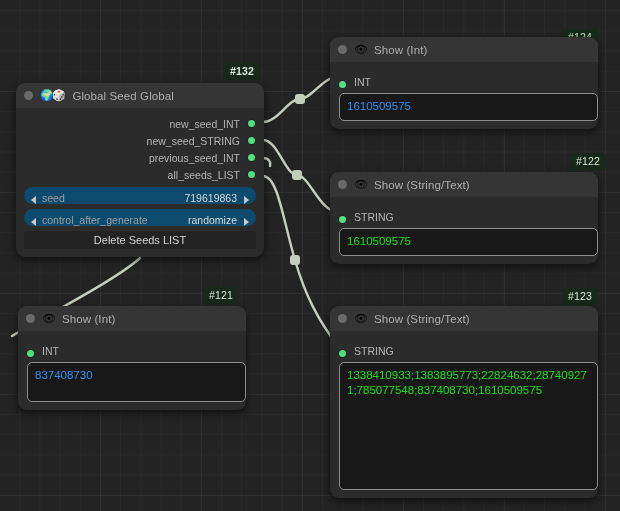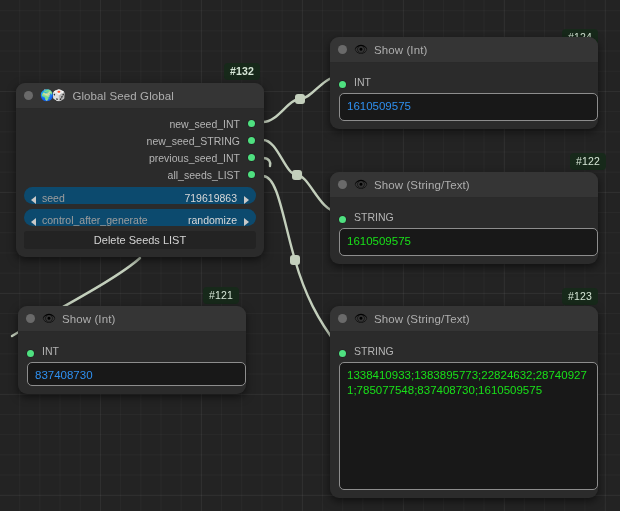--- a/index.html
+++ b/index.html
@@ -231,17 +231,17 @@
     <div class="node-header">
       <span class="dot-collapse"></span>
       <span class="title-emoji">👁</span>
       <span class="node-title">Show (Int)</span>
     </div>
     <div class="node-body">
       <div class="port-in">
         <span class="pdot"></span>
         <span class="plabel">INT</span>
       </div>
-      <div class="valuebox v-int" style="height:24px;">837408730</div>
+      <div class="valuebox v-int" style="height:40px;">837408730</div>
     </div>
   </div>
 
 </div>
 
 </body></html>

